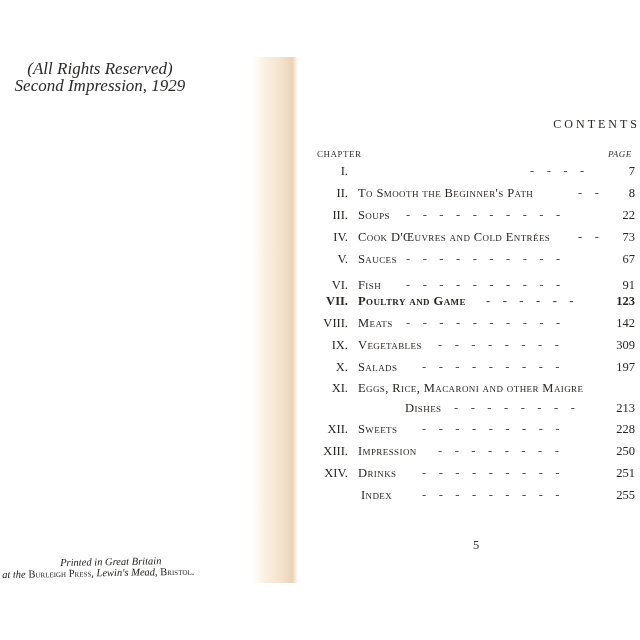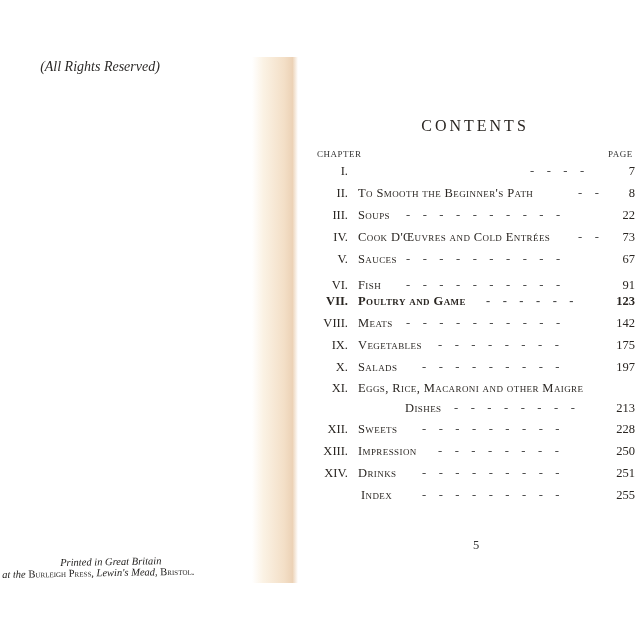--- a/index.html
+++ b/index.html
@@ -9,66 +9,67 @@
     font-family:"Liberation Serif", "DejaVu Serif", serif;
     color:#2a2622;
   }
   .gutter {
     position:absolute; left:252px; top:57px; width:46px; height:526px;
     background:linear-gradient(to right, rgba(255,255,255,0) 0%, #fbf2e4 25%, #f3dfc7 70%, #ecd2b6 88%, #ffffff 100%);
   }
   .left-page { position:absolute; left:0; top:0; width:252px; height:640px; }
   .rights {
     position:absolute; left:0; width:200px; text-align:center;
-    font-style:italic; font-size:14px; color:#2c2a28;
+    font-style:italic; font-size:17px; color:#2c2a28;
   }
   .printer {
     position:absolute; font-size:10.5px; white-space:nowrap; color:#1e1c1a;
     transform:rotate(-1deg); transform-origin:left top;
   }
   .sc { font-variant:small-caps; }
   .it { font-style:italic; }
 
   .contents-title {
-    position:absolute; left:310px; width:330px; top:117px; text-align:center;
-    font-size:16px; letter-spacing:3px; color:#2a2622;
+    position:absolute; left:310px; width:330px; top:117px; text-align:right;
+    font-size:12px; letter-spacing:3px; color:#2a2622;
   }
   .hdr { position:absolute; top:149px; font-size:9px; letter-spacing:0.5px; color:#333; }
   .toc-row {
     position:absolute; left:310px; width:325px; height:20px; font-size:12.5px;
   }
   .toc-num { position:absolute; right:287px; text-align:right; white-space:nowrap; top:0; }
   .toc-title { position:absolute; left:48px; top:0; white-space:nowrap; font-variant:small-caps; letter-spacing:0.4px; }
   .toc-title.indent { left:95px; }
   .toc-dots { position:absolute; top:0; white-space:pre; letter-spacing:0; color:#444; }
   .toc-page { position:absolute; right:0; top:0; text-align:right; }
   .folio { position:absolute; left:473px; top:538px; font-size:12.5px; color:#333; }
 </style>
 </head>
 <body>
 
 <div class="gutter"></div>
 
 <div class="left-page">
   <div class="rights" style="top:59px;">(All Rights Reserved)</div>
+  <div class="rights" style="top:76px;">Second Impression, 1929</div>
   <div class="printer" style="left:60px; top:557px;">
     <span class="it">Printed in Great Britain</span>
   </div>
   <div class="printer" style="left:2px; top:569px;">
     <span class="it">at the</span>
     <span class="sc">Burleigh Press,</span>
     <span class="it">Lewin's Mead,</span>
     <span class="sc">Bristol.</span>
   </div>
 </div>
 
 <div>
   <div class="contents-title">CONTENTS</div>
   <div class="hdr" style="left:317px;">CHAPTER</div>
-  <div class="hdr" style="left:608px;">PAGE</div>
+  <div class="hdr" style="left:608px;font-style:italic;">PAGE</div>
 
   <div>
     <div class="toc-row" style="top:164px;">
       <span class="toc-num">I.</span>
       <span class="toc-dots" style="left:220px;">-    -    -    -</span>
       <span class="toc-page">7</span>
     </div>
     <div class="toc-row" style="top:186px;">
       <span class="toc-num">II.</span>
       <span class="toc-title">To Smooth the Beginner's Path</span>
@@ -108,21 +109,21 @@
     <div class="toc-row" style="top:316px;">
       <span class="toc-num">VIII.</span>
       <span class="toc-title">Meats</span>
       <span class="toc-dots" style="left:96px;">-    -    -    -    -    -    -    -    -    -</span>
       <span class="toc-page">142</span>
     </div>
     <div class="toc-row" style="top:338px;">
       <span class="toc-num">IX.</span>
       <span class="toc-title">Vegetables</span>
       <span class="toc-dots" style="left:128px;">-    -    -    -    -    -    -    -</span>
-      <span class="toc-page">175</span>
+      <span class="toc-page">309</span>
     </div>
     <div class="toc-row" style="top:360px;">
       <span class="toc-num">X.</span>
       <span class="toc-title">Salads</span>
       <span class="toc-dots" style="left:112px;">-    -    -    -    -    -    -    -    -</span>
       <span class="toc-page">197</span>
     </div>
     <div class="toc-row" style="top:381px;">
       <span class="toc-num">XI.</span>
       <span class="toc-title">Eggs, Rice, Macaroni and other Maigre</span>

